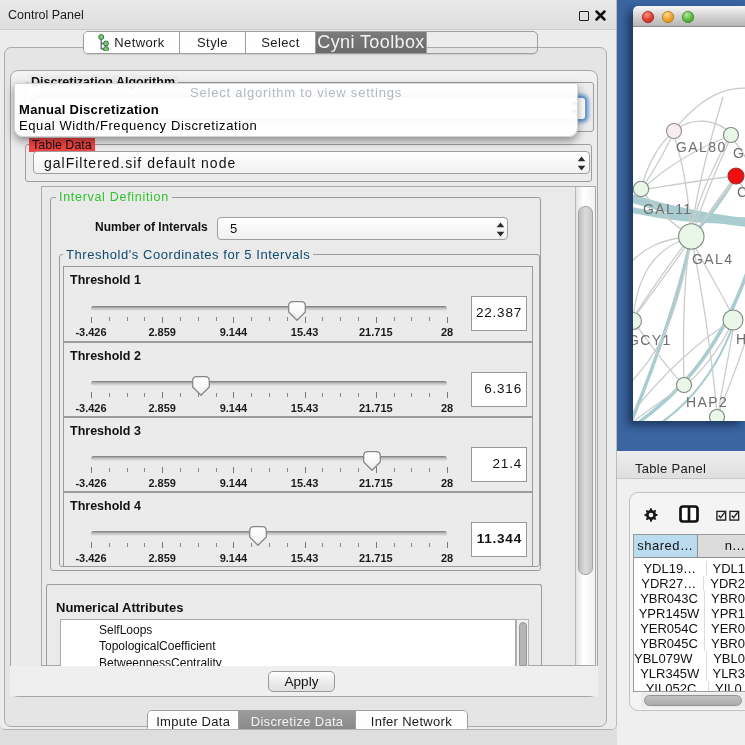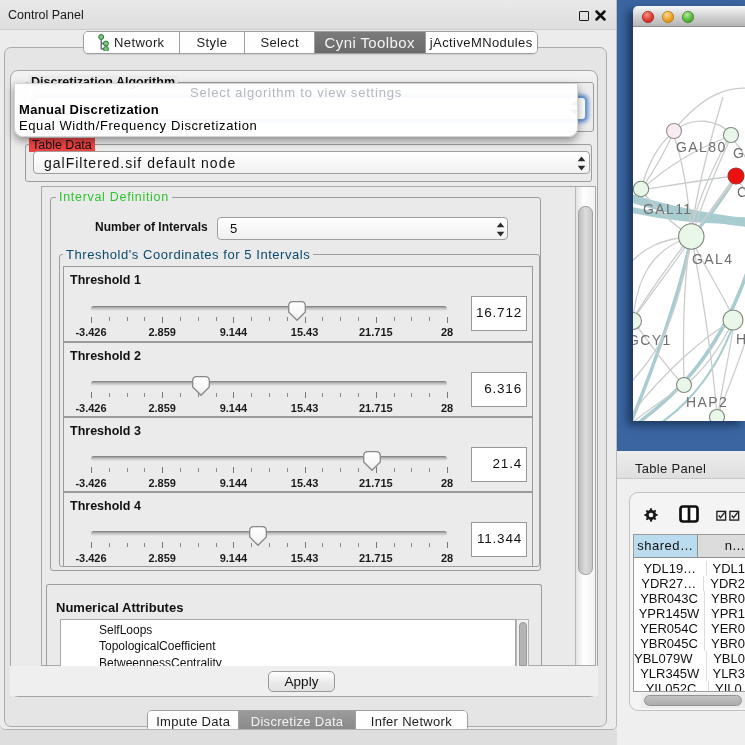--- a/index.html
+++ b/index.html
@@ -253,21 +253,21 @@
 <svg style="position:absolute;left:223.5px;top:33.5px;" width="18" height="20" viewBox="0 0 18 20">
 <defs>
             <linearGradient id="thg63_266" x1="0" y1="0" x2="0" y2="1">
               <stop offset="0" stop-color="#ffffff"></stop>
               <stop offset="0.6" stop-color="#f7f7f7"></stop>
               <stop offset="1" stop-color="#e9e9e9"></stop>
             </linearGradient>
           </defs>
 <path d="M 4.8 0.7 L 13.2 0.7 Q 17.3 0.7 17.3 4.8 L 17.3 11 L 9 19.3 L 0.7 11 L 0.7 4.8 Q 0.7 0.7 4.8 0.7 Z" fill="url(#thg63_266)" stroke="#878787" stroke-width="1.3"></path>
         </svg>
-<div style="position:absolute;left:407px;top:29px;width:56px;height:35px;background:#fff;border:1px solid #989898;box-sizing:border-box;font-size:13.5px;letter-spacing:0.8px;color:#111;text-align:right;line-height:32px;padding-right:4px;">16.712</div>
+<div style="position:absolute;left:407px;top:29px;width:56px;height:35px;background:#fff;border:1px solid #989898;box-sizing:border-box;font-size:13.5px;letter-spacing:0.8px;color:#111;text-align:right;line-height:32px;padding-right:4px;">22.387</div>
 </div>
   <div style="position:absolute;left:63px;top:341.5px;width:470px;height:75.5px;border:1px solid #9b9b9b;background:#ebebeb;box-sizing:border-box;">
 <div style="position:absolute;left:6px;top:6px;font-size:12.5px;font-weight:bold;color:#111;">Threshold 2</div>
 <div style="position:absolute;left:27px;top:38.5px;width:356px;height:5px;border-radius:3px;background:linear-gradient(#767676,#b9b9b9 40%,#eaeaea);"></div>
 <div style="position:absolute;left:27.0px;top:49.5px;width:1px;height:6px;background:#777;"></div>
         <div style="position:absolute;left:44.8px;top:50px;width:1px;height:4px;background:#888;"></div>
         <div style="position:absolute;left:62.6px;top:50px;width:1px;height:4px;background:#888;"></div>
         <div style="position:absolute;left:80.4px;top:50px;width:1px;height:4px;background:#888;"></div>
         <div style="position:absolute;left:98.2px;top:49.5px;width:1px;height:6px;background:#777;"></div>
         <div style="position:absolute;left:116.0px;top:50px;width:1px;height:4px;background:#888;"></div>
@@ -379,21 +379,21 @@
 <svg style="position:absolute;left:185.3px;top:33.5px;" width="18" height="20" viewBox="0 0 18 20">
 <defs>
             <linearGradient id="thg63_491.5" x1="0" y1="0" x2="0" y2="1">
               <stop offset="0" stop-color="#ffffff"></stop>
               <stop offset="0.6" stop-color="#f7f7f7"></stop>
               <stop offset="1" stop-color="#e9e9e9"></stop>
             </linearGradient>
           </defs>
 <path d="M 4.8 0.7 L 13.2 0.7 Q 17.3 0.7 17.3 4.8 L 17.3 11 L 9 19.3 L 0.7 11 L 0.7 4.8 Q 0.7 0.7 4.8 0.7 Z" fill="url(#thg63_491.5)" stroke="#878787" stroke-width="1.3"></path>
         </svg>
-<div style="position:absolute;left:407px;top:29px;width:56px;height:35px;background:#fff;border:1px solid #989898;box-sizing:border-box;font-size:13.5px;letter-spacing:0.8px;color:#111;text-align:right;line-height:32px;padding-right:4px;">11.344</div>
+<div style="position:absolute;left:407px;top:29px;width:56px;height:35px;background:#fff;border:1px solid #989898;box-sizing:border-box;font-size:13.5px;letter-spacing:0.8px;color:#111;text-align:right;line-height:32px;padding-right:4px;font-weight:bold;">11.344</div>
 </div>
 
   <div style="position:absolute;left:46px;top:584px;width:496px;height:82px;border:1px solid #9d9d9d;border-bottom:none;border-radius:3px 3px 0 0;box-sizing:border-box;"></div>
   <div style="position:absolute;left:56px;top:599.5px;font-size:13px;font-weight:bold;color:#111;">Numerical Attributes</div>
   <div style="position:absolute;left:60px;top:619px;width:456px;height:47px;background:#fff;border:1px solid #a8a8a8;border-bottom:none;box-sizing:border-box;overflow:hidden;padding-left:32px;">
     <div style="padding:2px 0 0 6px;font-size:12px;color:#111;line-height:16.4px;">SelfLoops<br>TopologicalCoefficient<br>BetweennessCentrality</div>
   </div>
   <div style="position:absolute;left:516px;top:619px;width:13px;height:47px;background:#f1f1f1;border:1px solid #b5b5b5;border-bottom:none;box-sizing:border-box;"></div>
   <div style="position:absolute;left:518.5px;top:622px;width:8.5px;height:44px;background:#b5b5b5;border:1px solid #9a9a9a;border-radius:5px 5px 0 0;box-sizing:border-box;"></div>
 
@@ -412,22 +412,21 @@
               <path d="M3.2 5 L3.2 15 M3.2 9.5 L7.5 9.5 M3.2 15 L7.5 15"></path>
             </g>
             <g stroke="#2e7d32" stroke-width="1">
               <circle cx="3.2" cy="3" r="2.5" fill="#7cc47f"></circle>
               <circle cx="8" cy="9.5" r="2.5" fill="#7cc47f"></circle>
               <circle cx="8" cy="15" r="2.5" fill="#7cc47f"></circle>
             </g>
           </svg> Network</div>
         <div style="width:66px;height:100%;box-sizing:border-box;background:#fefefe;color:#1c1c1c;display:flex;align-items:center;justify-content:center;font-size:13px;letter-spacing:0.4px;border-right:1px solid #9e9e9e;">Style</div>
         <div style="width:70px;height:100%;box-sizing:border-box;background:#fefefe;color:#1c1c1c;display:flex;align-items:center;justify-content:center;font-size:13px;letter-spacing:0.4px;border-right:1px solid #9e9e9e;">Select</div>
-        <div style="width:111px;height:100%;box-sizing:border-box;background:linear-gradient(#7b7b7b,#6a6a6a);color:#f3f3f3;display:flex;align-items:center;justify-content:center;font-size:15px;letter-spacing:0.4px;border-right:1px solid #9e9e9e;">Cyni Toolbox</div>
-        <div style="width:112px;height:100%;box-sizing:border-box;background:#fefefe;color:#1c1c1c;display:flex;align-items:center;justify-content:center;font-size:13px;letter-spacing:0.4px;">jActiveMNodules</div>
+        <div style="width:111px;height:100%;box-sizing:border-box;background:linear-gradient(#7b7b7b,#6a6a6a);color:#f3f3f3;display:flex;align-items:center;justify-content:center;font-size:18px;letter-spacing:0.4px;border-right:1px solid #9e9e9e;">Cyni Toolbox</div>
       </div>
 
   <div style="position:absolute;left:14px;top:83px;width:564px;height:54px;background:rgba(255,255,255,0.95);border:1px solid #d4d4d4;border-radius:0 0 9px 9px;box-shadow:0 4px 9px rgba(0,0,0,0.4);box-sizing:border-box;">
     <div style="position:absolute;left:0;top:0.5px;width:100%;text-align:center;font-size:13px;letter-spacing:0.8px;color:#b4b8bc;">Select algorithm to view settings</div>
     <div style="position:absolute;left:4px;top:17.5px;font-size:13px;font-weight:bold;letter-spacing:0.3px;color:#000;">Manual Discretization</div>
     <div style="position:absolute;left:4px;top:33.5px;font-size:13px;letter-spacing:0.6px;color:#000;">Equal Width/Frequency Discretization</div>
   </div>
 
 </div>
 

